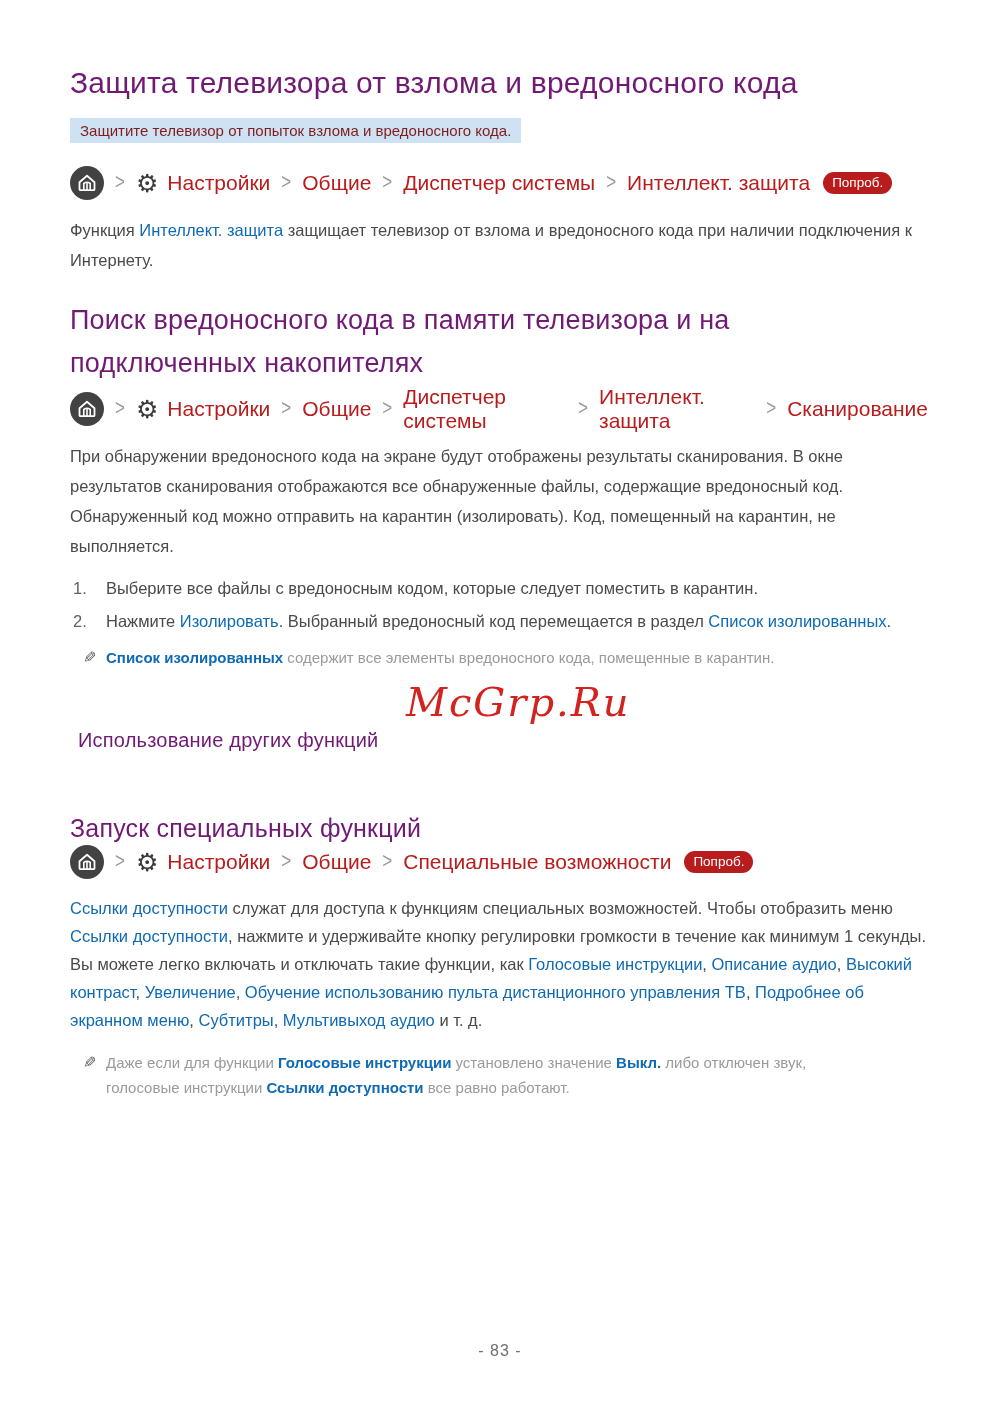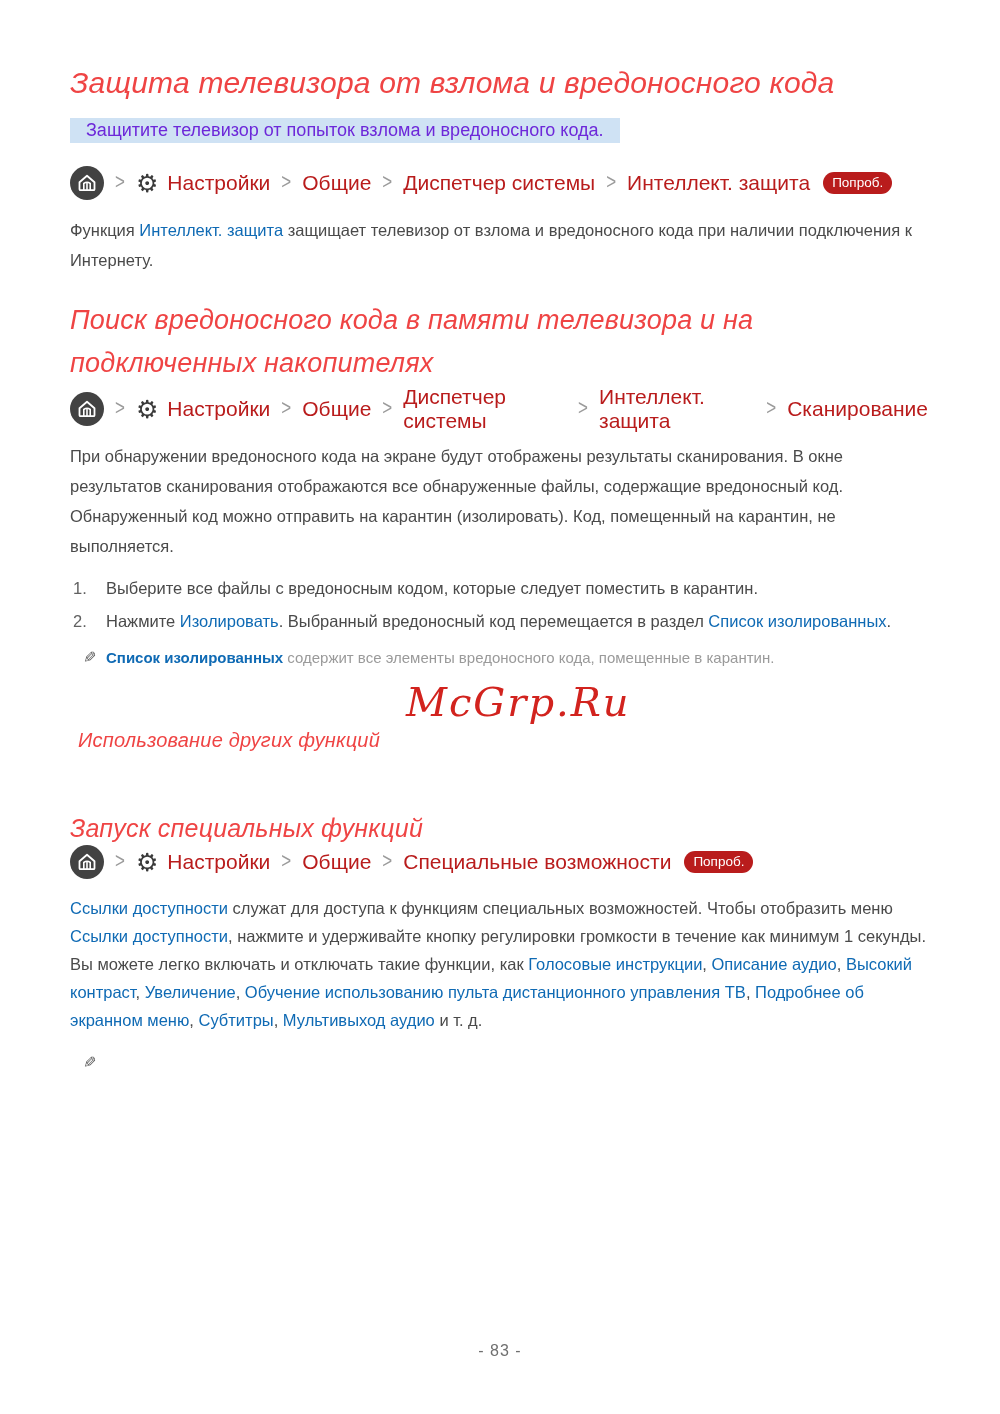--- a/index.html
+++ b/index.html
@@ -1,27 +1,27 @@
 <!DOCTYPE html>
 <html lang="ru"><head>
 <meta charset="utf-8">
 <style>
   * { margin:0; padding:0; box-sizing:border-box; }
   html,body { background:#ffffff; }
   body { width:1000px; font-family:"Liberation Sans", sans-serif; }
   .page { position:relative; width:1000px; height:1414px; background:#fff; overflow:hidden; }
   .content { padding:64px 72px 0 70px; }
 
-  h1,h2,h3 { color:#ef4444; font-weight:500; letter-spacing:.2px;font-style:italic; }
+  h1,h2,h3 { color:#701a75; font-weight:500; letter-spacing:.2px; }
   .h-lg { font-size:30px; line-height:38px; margin:0 0 16px; }
   .h-md { font-size:27px; line-height:43px; margin:24px 0 6px; max-width:820px; }
   .h-sec { font-size:20px; line-height:40px; margin:50px 8px 16px; }
   .h-sub { font-size:25px; line-height:32px; margin:52px 0 0; }
 
-  .hl { display:inline-block; background:#cfe2f4; color:#6d28d9; font-size:18px; line-height:25px; padding:0 16px; }
+  .hl { display:inline-block; background:#cfe2f4; color:#7f1d1d; font-size:15px; line-height:25px; padding:0 10px; }
   .mb22 { margin-bottom:22px; }
 
   .crumbs { display:flex; align-items:center; gap:11px; height:36px; margin:0 0 14px; }
   .crumbs .homeico { width:34px; height:34px; flex:none; display:inline-block; }
   .crumbs .gear { font-size:25px; color:#3a3a3a; line-height:1; margin-right:-2px; }
   .crumbs .sep { color:#9b9b9b; font-size:17px; transform:scaleY(1.25); }
   .crumb-link { color:#b91c1c; font-size:21px; text-decoration:none; cursor:pointer; }
   .badge { background:#b91c1c; color:#fff; font-size:13.5px; line-height:1; border-radius:12px; padding:4px 9px 5px; margin-left:2px; white-space:nowrap; }
 
   p.body { font-size:16.5px; line-height:30px; color:#4a4a4a; max-width:860px; }
@@ -131,19 +131,20 @@
         <a class="crumb-link">Общие</a>
         <span class="sep">&gt;</span>
         <a class="crumb-link">Специальные возможности</a>
         <span class="badge">Попроб.</span>
       </div>
 
     <p class="body" style="line-height:28px;"><a class="inline">Ссылки доступности</a><span> служат для доступа к функциям специальных возможностей. Чтобы отобразить меню </span><a class="inline">Ссылки доступности</a><span>, нажмите и удерживайте кнопку регулировки громкости в течение как минимум 1 секунды. Вы можете легко включать и отключать такие функции, как </span><a class="inline">Голосовые инструкции</a><span>, </span><a class="inline">Описание аудио</a><span>, </span><a class="inline">Высокий контраст</a><span>, </span><a class="inline">Увеличение</a><span>, </span><a class="inline">Обучение использованию пульта дистанционного управления ТВ</a><span>, </span><a class="inline">Подробнее об экранном меню</a><span>, </span><a class="inline">Субтитры</a><span>, </span><a class="inline">Мультивыход аудио</a><span> и т. д.</span></p>
 
     <div class="note" style="margin-top:16px;">
       <div class="picon"><span>✎</span></div>
+      <div class="ntext"><span class="g">Даже если для функции </span><a>Голосовые инструкции</a><span class="g"> установлено значение </span><a>Выкл.</a><span class="g"> либо отключен звук, голосовые инструкции </span><a>Ссылки доступности</a><span class="g"> все равно работают.</span></div>
     </div>
 
   </div>
 
   <div class="watermark">McGrp.Ru</div>
   <div class="pagenum">- 83 -</div>
 </div>
 
 </body></html>

